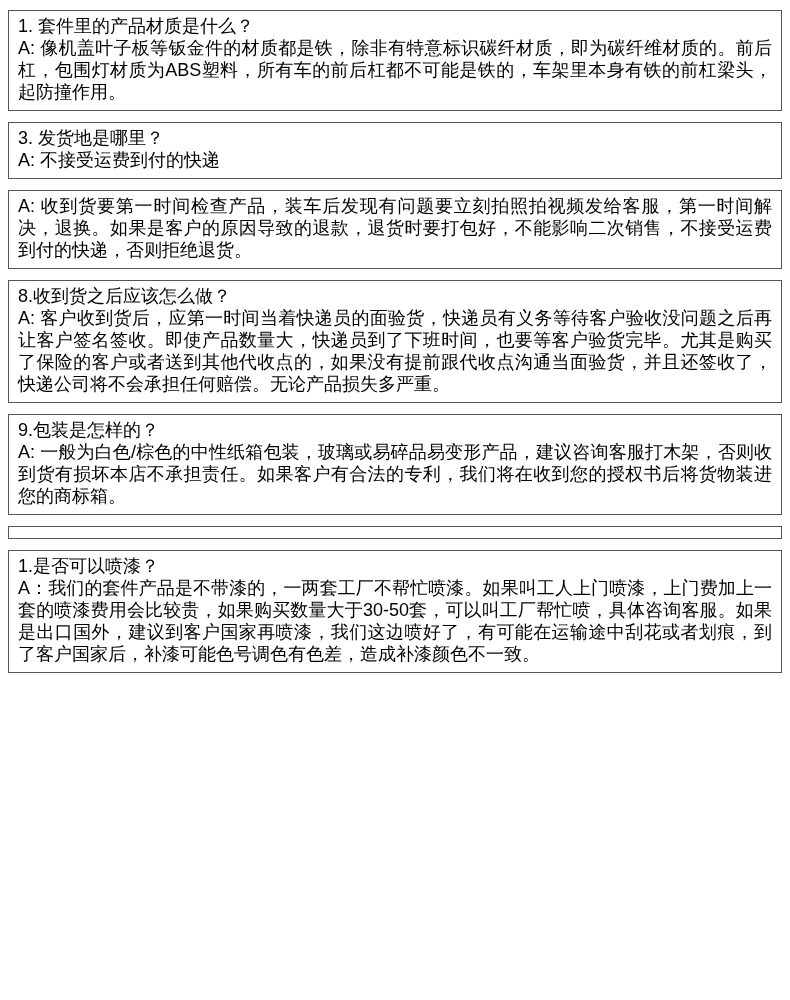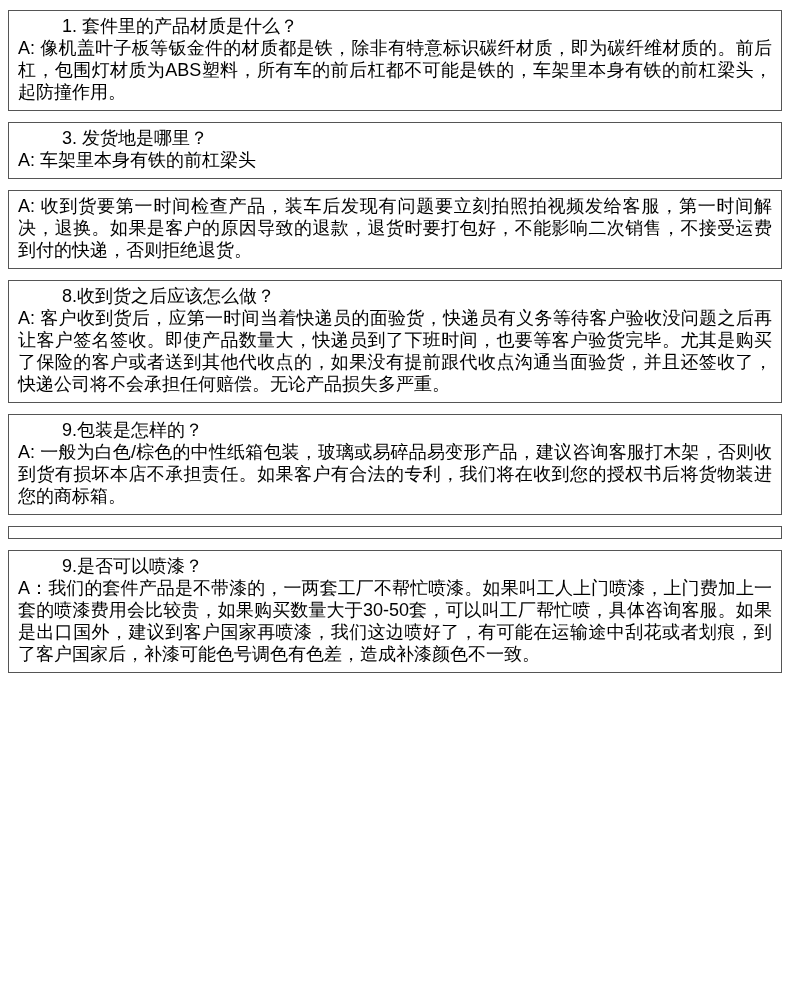--- a/index.html
+++ b/index.html
@@ -25,57 +25,56 @@
     font-size: 18px;
     line-height: 22px;
     text-align: justify;
     word-break: break-all;
   }
   .faq-box:last-child {
     margin-bottom: 0;
   }
   .faq-q {
     color: #000000;
-    margin-left: 44px;
   }
   .faq-a {
     color: #000000;
   }
 </style>
 </head>
 <body>
 
 <div class="page">
 
   <section class="faq-box">
     <div class="faq-q">1. 套件里的产品材质是什么？</div>
     <div class="faq-a">A: 像机盖叶子板等钣金件的材质都是铁，除非有特意标识碳纤材质，即为碳纤维材质的。前后杠，包围灯材质为ABS塑料，所有车的前后杠都不可能是铁的，车架里本身有铁的前杠梁头，起防撞作用。</div>
   </section>
 
 
   <section class="faq-box">
     <div class="faq-q">3. 发货地是哪里？</div>
-    <div class="faq-a">A: 车架里本身有铁的前杠梁头</div>
+    <div class="faq-a">A: 不接受运费到付的快递</div>
   </section>
 
   <section class="faq-box">
     <div class="faq-a">A: 收到货要第一时间检查产品，装车后发现有问题要立刻拍照拍视频发给客服，第一时间解决，退换。如果是客户的原因导致的退款，退货时要打包好，不能影响二次销售，不接受运费到付的快递，否则拒绝退货。</div>
   </section>
 
   <section class="faq-box">
     <div class="faq-q">8.收到货之后应该怎么做？</div>
     <div class="faq-a">A: 客户收到货后，应第一时间当着快递员的面验货，快递员有义务等待客户验收没问题之后再让客户签名签收。即使产品数量大，快递员到了下班时间，也要等客户验货完毕。尤其是购买了保险的客户或者送到其他代收点的，如果没有提前跟代收点沟通当面验货，并且还签收了，快递公司将不会承担任何赔偿。无论产品损失多严重。</div>
   </section>
 
   <section class="faq-box">
     <div class="faq-q">9.包装是怎样的？</div>
     <div class="faq-a">A: 一般为白色/棕色的中性纸箱包装，玻璃或易碎品易变形产品，建议咨询客服打木架，否则收到货有损坏本店不承担责任。如果客户有合法的专利，我们将在收到您的授权书后将货物装进您的商标箱。</div>
   </section>
 
   <section class="faq-box">
   </section>
 
   <section class="faq-box">
-    <div class="faq-q">9.是否可以喷漆？</div>
+    <div class="faq-q">1.是否可以喷漆？</div>
     <div class="faq-a">A：我们的套件产品是不带漆的，一两套工厂不帮忙喷漆。如果叫工人上门喷漆，上门费加上一套的喷漆费用会比较贵，如果购买数量大于30-50套，可以叫工厂帮忙喷，具体咨询客服。如果是出口国外，建议到客户国家再喷漆，我们这边喷好了，有可能在运输途中刮花或者划痕，到了客户国家后，补漆可能色号调色有色差，造成补漆颜色不一致。</div>
   </section>
 
 </div>
 
 </body></html>

